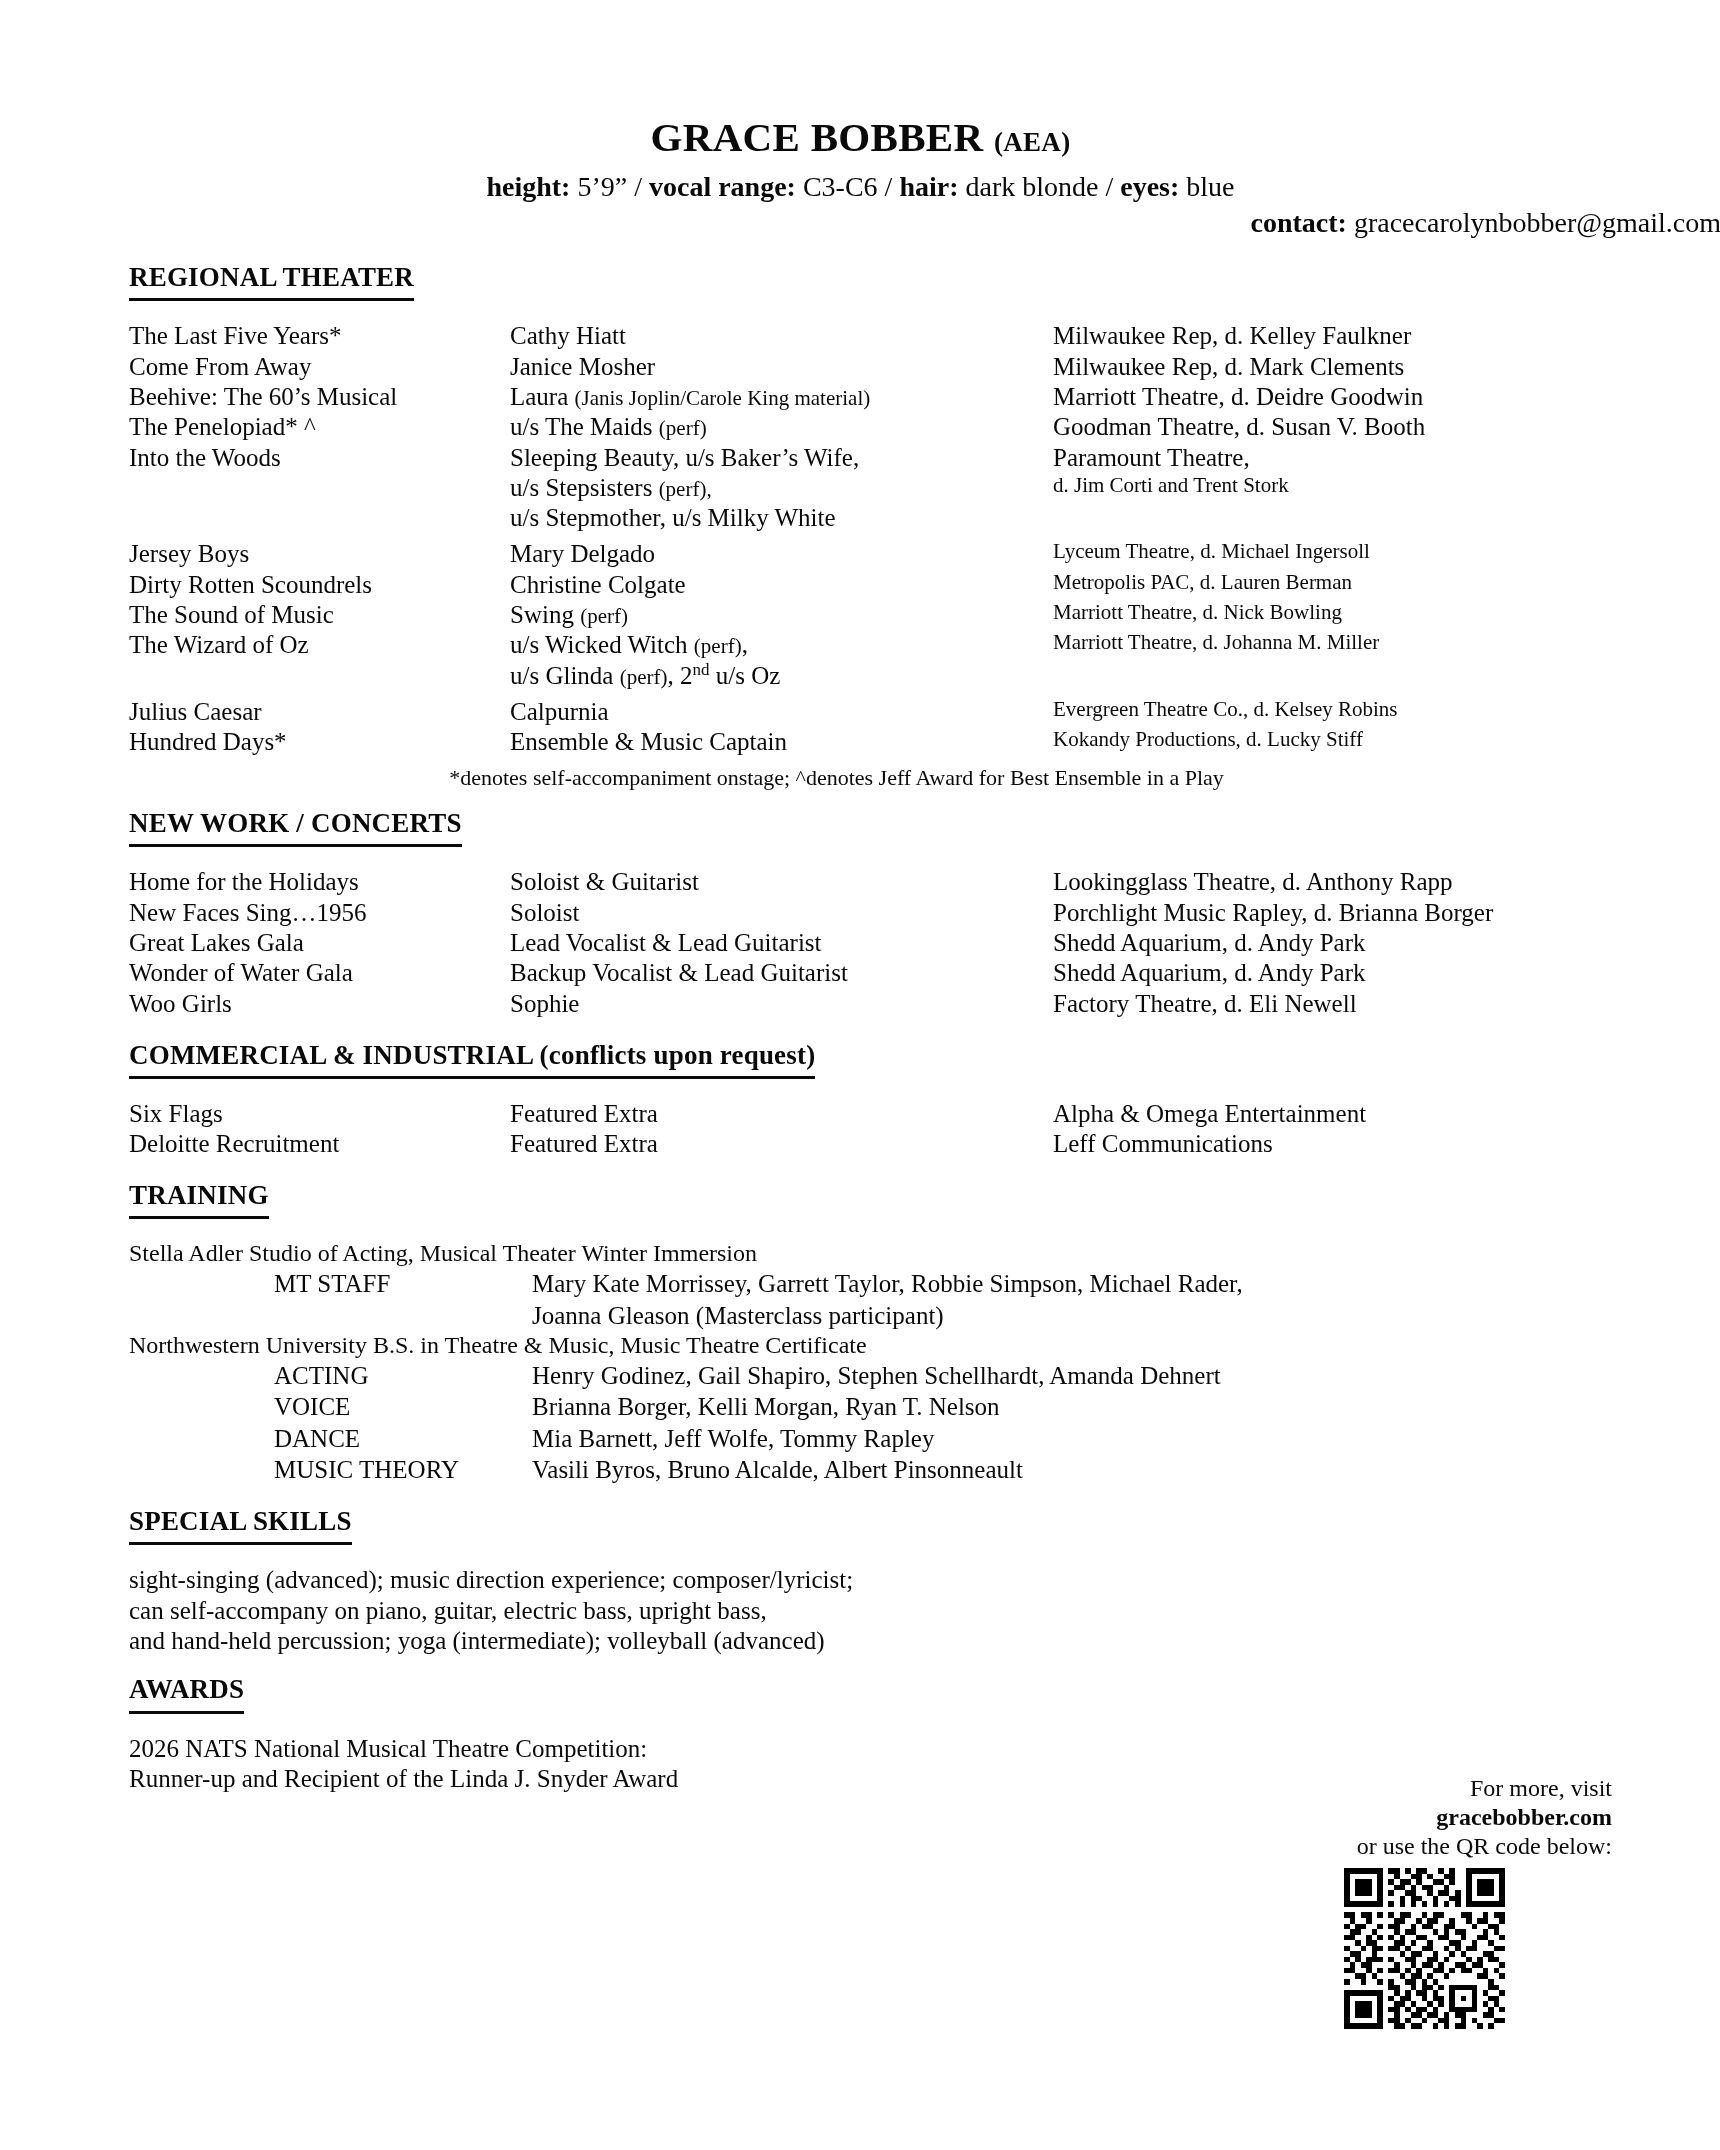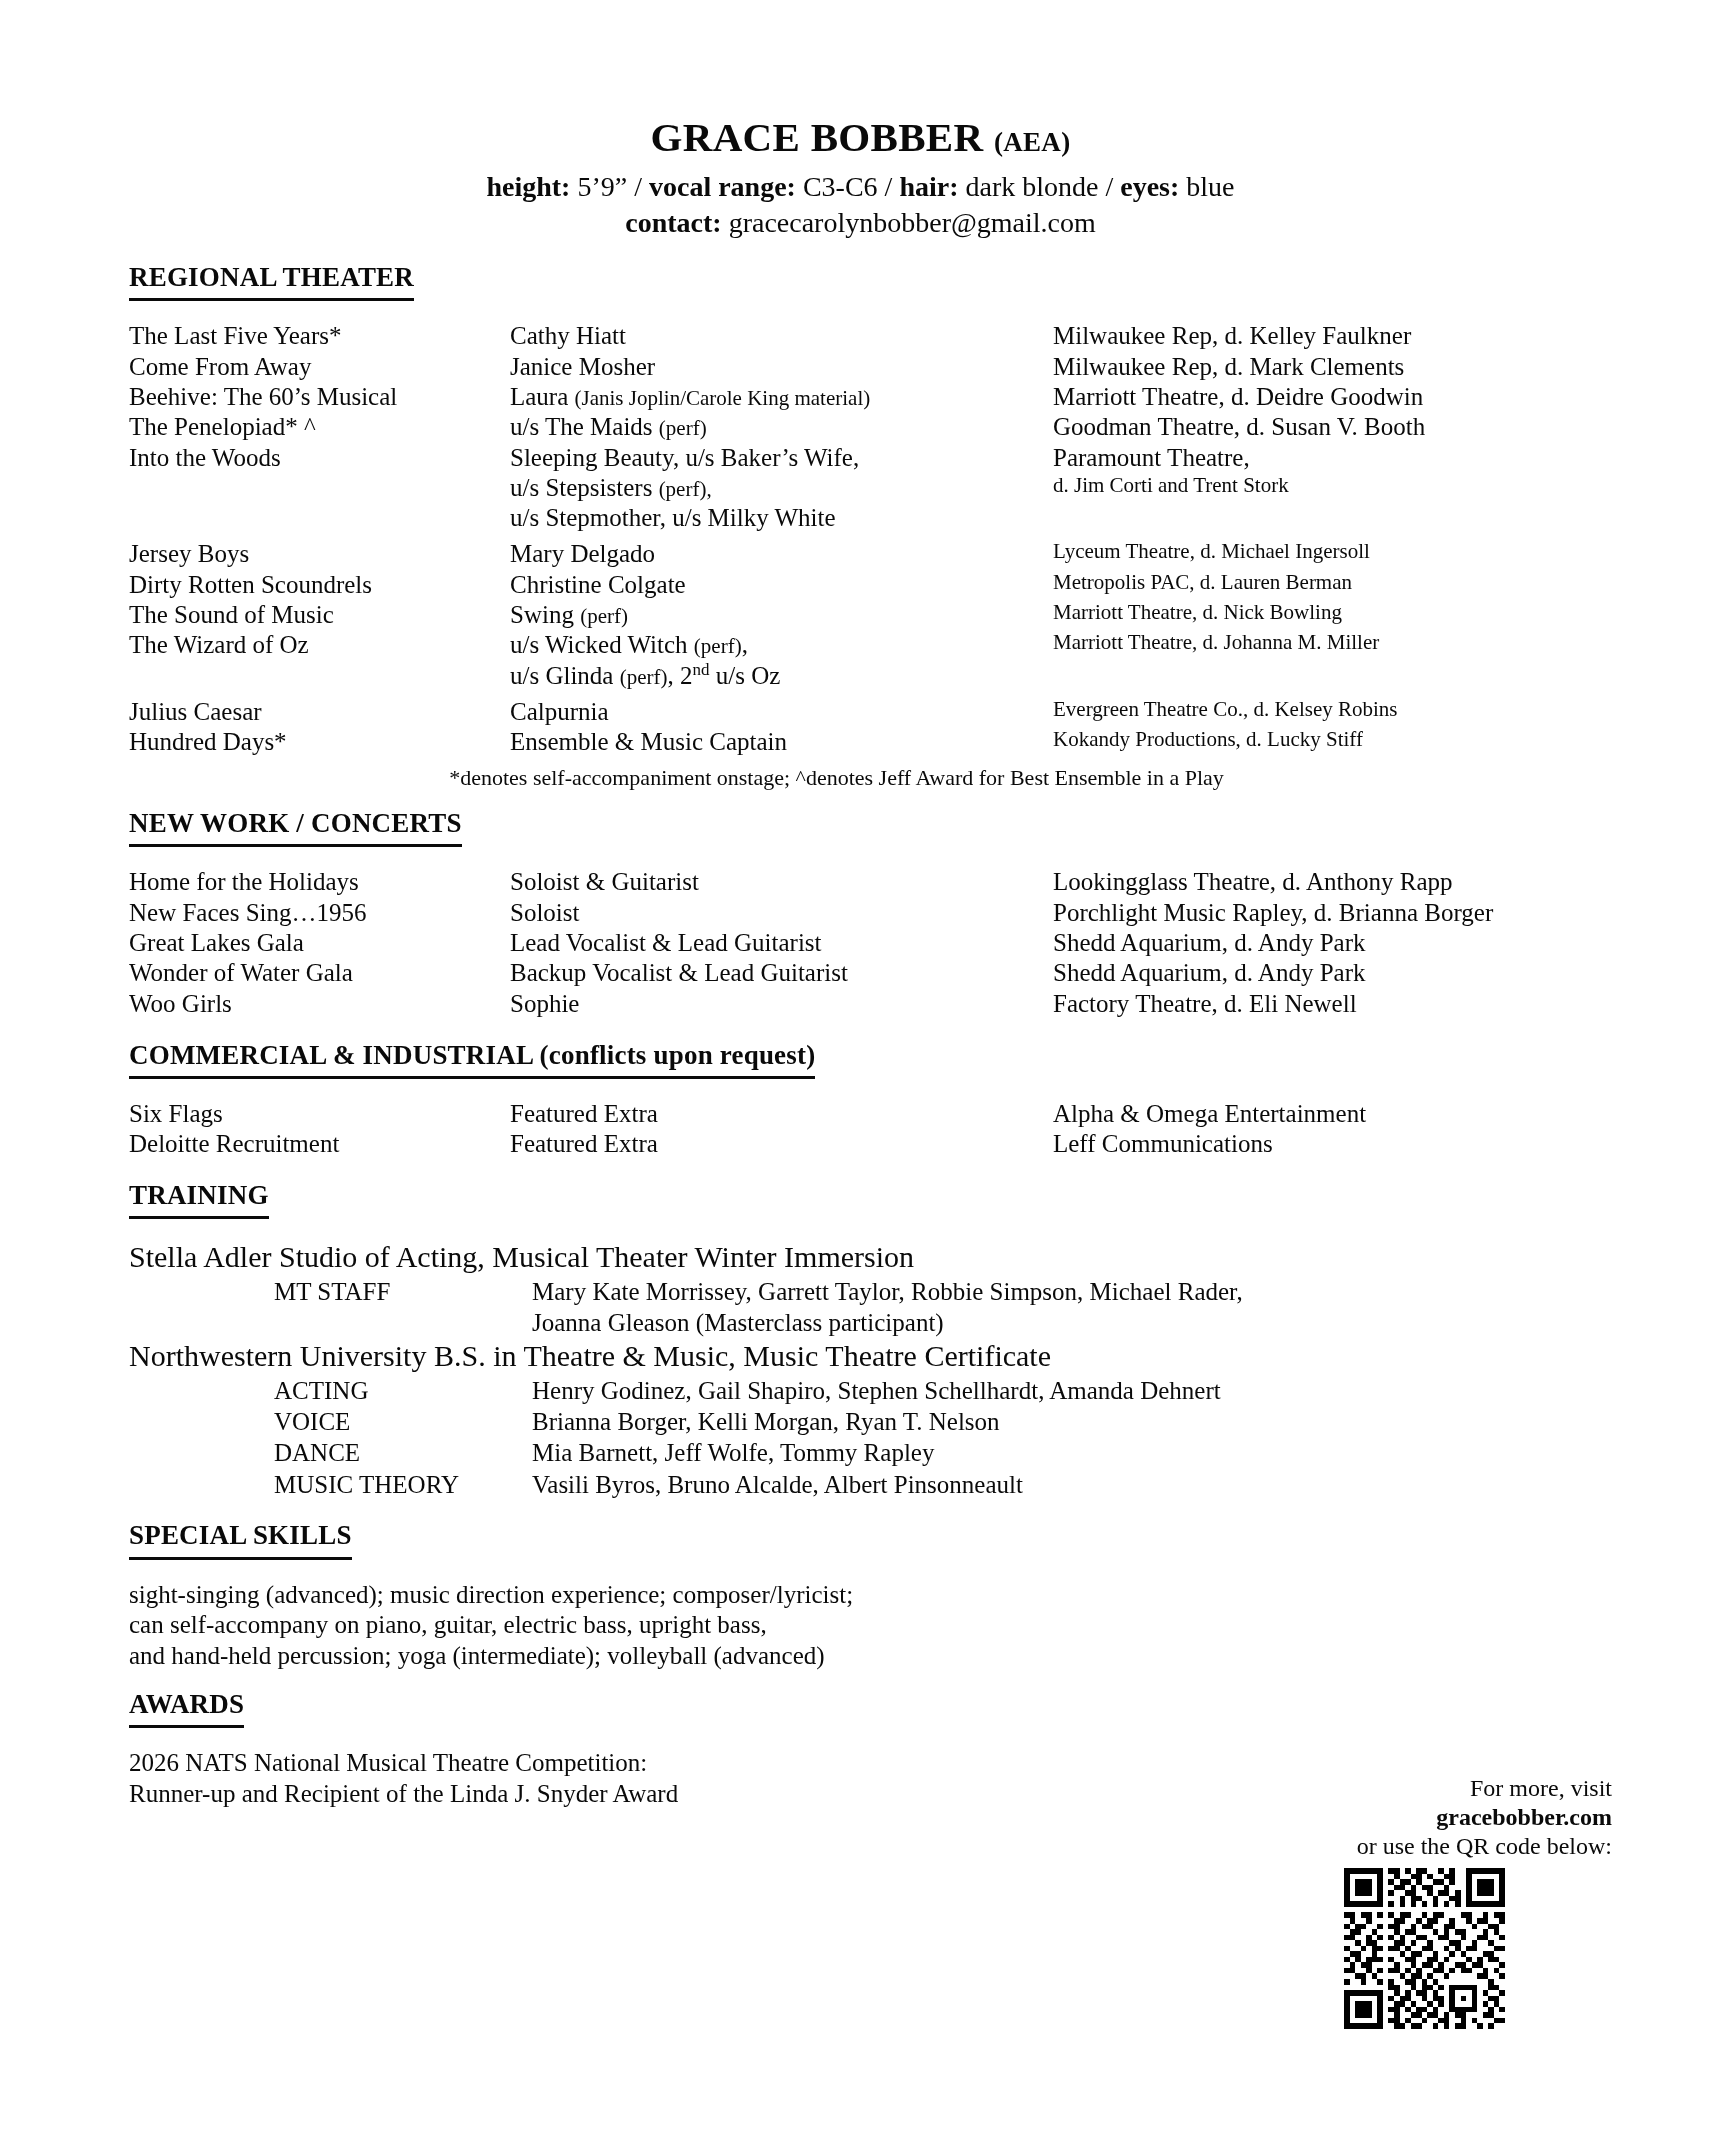--- a/index.html
+++ b/index.html
@@ -10,21 +10,21 @@
     -webkit-font-smoothing:antialiased;
   }
   .page { position:relative; width:1721px; height:2151px; box-sizing:border-box; padding:0; }
 
   
   .hdr { text-align:center; padding-top:117px; }
   .name { font-size:41px; font-weight:bold; letter-spacing:0.3px; line-height:1.0; }
   .name .aea { font-size:27px; font-weight:bold; }
   .stats { font-size:28px; line-height:1.30; margin-top:10.8px; }
   .stats b { font-weight:bold; }
-  .contact { font-size:28px; line-height:1.30; }
+  .contact { font-size:28px; line-height:1.30;text-align:right; }
   .contact b { font-weight:bold; }
 
   
   .sec { margin-left:129px; }
   .sec-head {
     display:inline-block;
     font-size:27px; font-weight:bold; letter-spacing:0.2px;
     border-bottom:3.2px solid #0a0a0a;
     padding-bottom:6px; line-height:1.08;
   }
@@ -39,21 +39,21 @@
   .sup { font-size:17px; vertical-align:super; line-height:0;text-align:right; }
   .stack { line-height:1.215; }
   .gap { height:5.4px; }
 
   .footnote { text-align:center; font-size:22px; margin-top:7.5px; margin-right:177px; }
 
   .blk { margin-top:21.5px; }
   .blk-tight { margin-top:18.3px; }
 
   
-  .tr-line { font-size:30px; line-height:1.22; }
+  .tr-line { font-size:24px; line-height:1.22; }
   .tr-row { display:flex; font-size:25px; line-height:1.25; }
   .tr-lbl { width:258px; flex:0 0 258px; margin-left:145px; }
   .tr-val { flex:1 1 auto; }
   .tr-cont { margin-left:403px; font-size:25px; line-height:1.25; }
 
   
   .skills-line { font-size:25px; line-height:1.23; }
 
   
   .qrbox { position:absolute; left:1236px; top:1774px; width:376px; text-align:right; }

